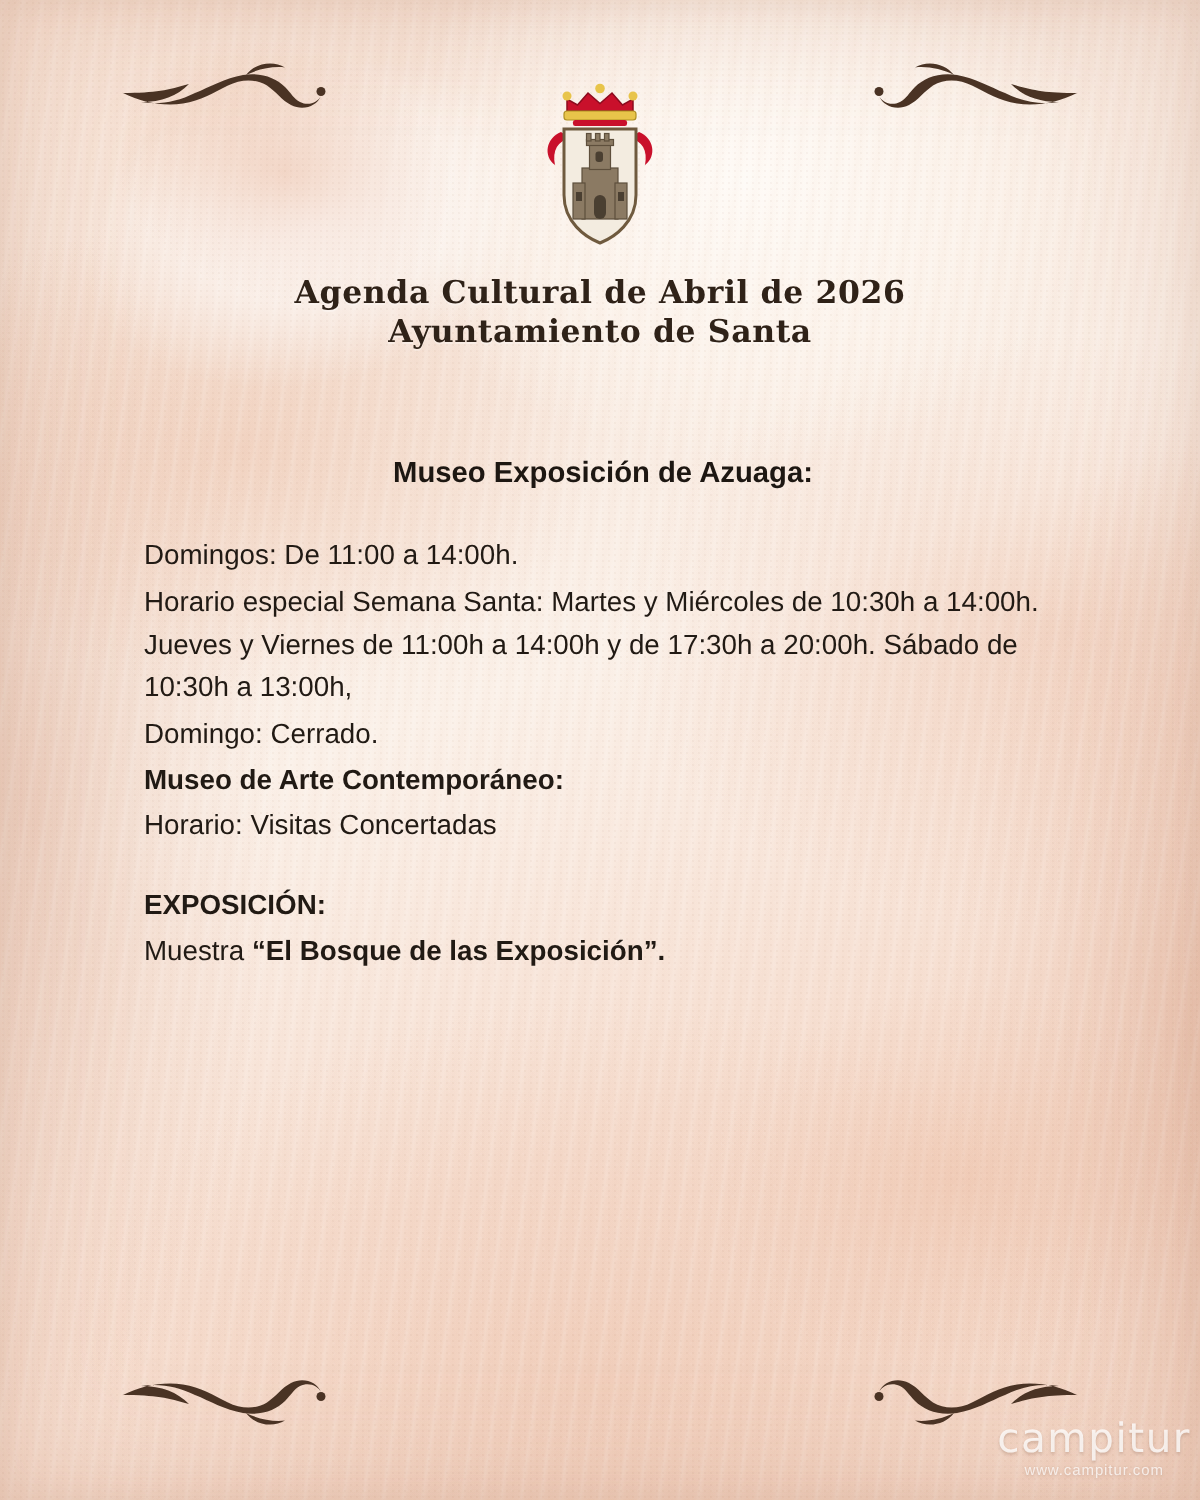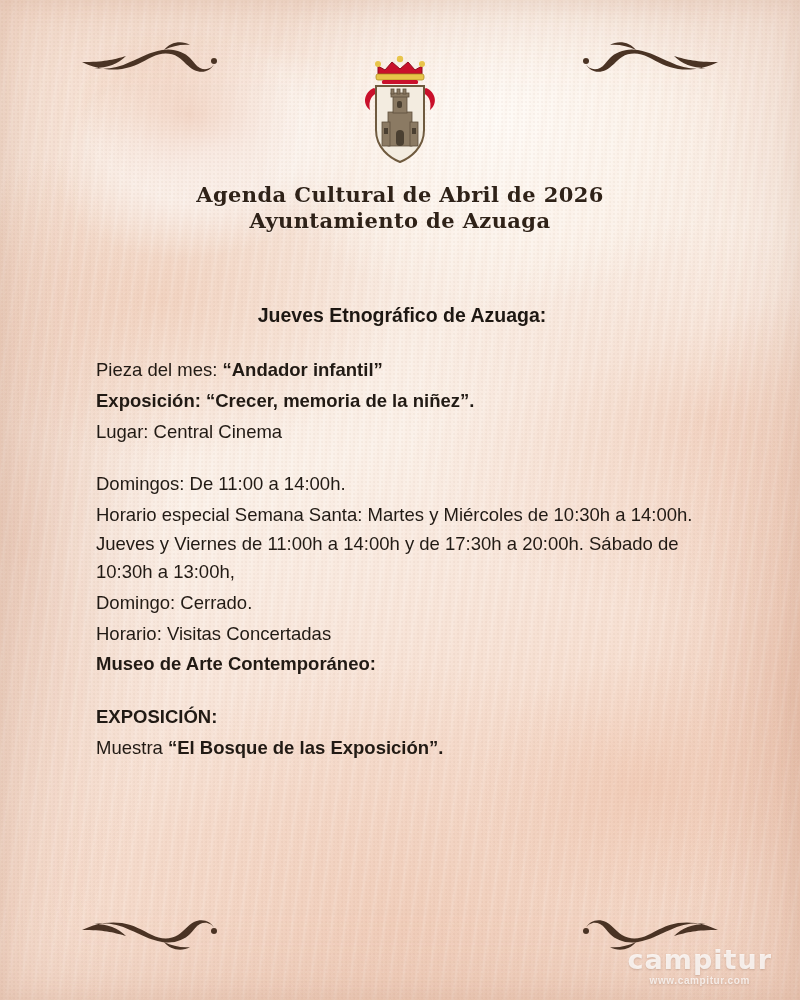--- a/index.html
+++ b/index.html
@@ -129,27 +129,26 @@
     font-size: 19.5px;
     margin-bottom: 26px;
     color: #1d1712;
   }
   .para { margin: 0 0 2px 0; }
   .b { font-weight: bold; }
 
   
   .watermark {
     position: absolute;
-    right: 28px;
+    right: 6px;
     bottom: 14px;
     text-align: center;
     color: rgba(255,255,255,0.78);
     text-shadow: 0 1px 2px rgba(120,80,60,0.25);
     user-select: none;
-    font-weight: bold;
   }
   .wm-main {
     font-family: "DejaVu Sans", sans-serif;
     font-size: 27px;
     letter-spacing: 1px;
     line-height: 1;
   }
   .wm-sub {
     font-size: 10px;
     letter-spacing: .6px;
@@ -230,37 +229,32 @@
         <rect x="32" y="76" width="4" height="6"></rect>
         <rect x="60" y="76" width="4" height="6"></rect>
         <rect x="45" y="49" width="5" height="7" rx="2"></rect>
       </g>
       <path d="M24 92 C 34 100, 62 100, 72 92 L72 78 C 62 86, 34 86, 24 78 Z" fill="none"></path>
     </svg>
   </div>
 
   <div class="title-block">
     <div class="title-line">Agenda Cultural de Abril de 2026</div>
-    <div class="title-line">Ayuntamiento de Azuaga</div>
+    <div class="title-line">Ayuntamiento de Santa</div>
   </div>
 
   <div class="content">
-    <div class="subhead">Jueves Etnográfico de Azuaga:</div>
+    <div class="subhead">Museo Exposición de Azuaga:</div>
     <div id="blocks">
-        <div>
-          <p class="para"><span>Pieza del mes: </span><span class="b">“Andador infantil”</span></p>
-          <p class="para"><span class="b">Exposición: </span><span class="b">“Crecer, memoria de la niñez”.</span></p>
-          <p class="para"><span>Lugar: Central Cinema</span></p>
-        </div>
         <div style="margin-top: 24px;">
           <p class="para"><span>Domingos: De 11:00 a 14:00h.</span></p>
           <p class="para"><span>Horario especial Semana Santa: Martes y Miércoles de 10:30h a 14:00h. Jueves y Viernes de 11:00h a 14:00h y de 17:30h a 20:00h. Sábado de 10:30h a 13:00h,</span></p>
           <p class="para"><span>Domingo: Cerrado.</span></p>
+          <p class="para"><span class="b">Museo de Arte Contemporáneo:</span></p>
           <p class="para"><span>Horario: Visitas Concertadas</span></p>
-          <p class="para"><span class="b">Museo de Arte Contemporáneo:</span></p>
         </div>
         <div style="margin-top: 24px;">
           <p class="para"><span class="b">EXPOSICIÓN:</span></p>
           <p class="para"><span>Muestra </span><span class="b">“El Bosque de las Exposición”.</span></p>
         </div>
       </div>
   </div>
 
   <div class="watermark">
     <div class="wm-main">campitur</div>

